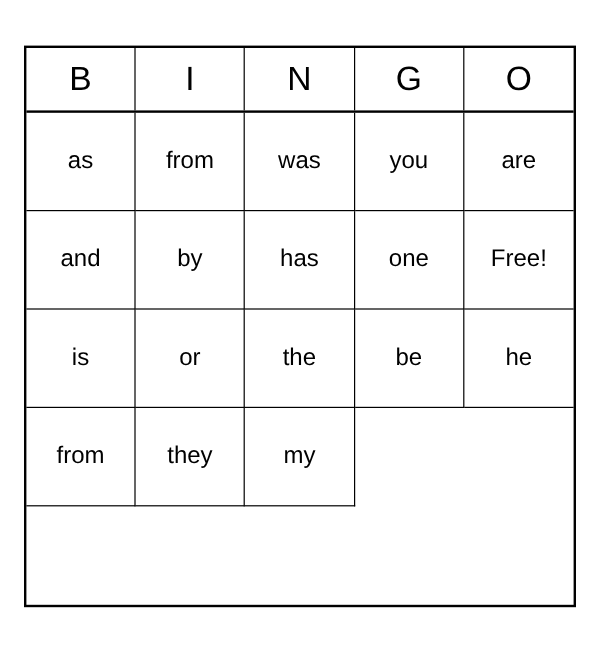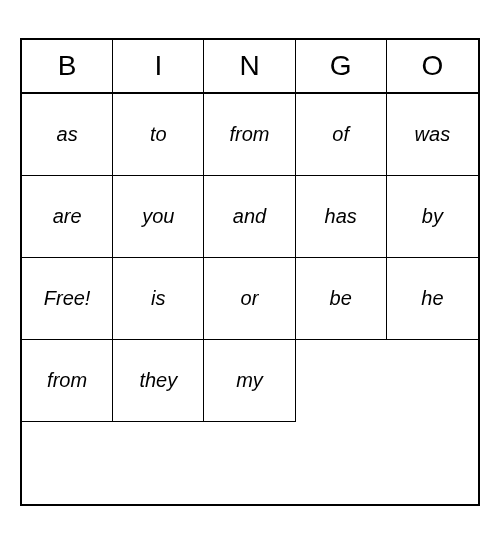--- a/index.html
+++ b/index.html
@@ -49,21 +49,20 @@
 
     .bingo-cell {
       border-right: 1px solid #000;
       border-bottom: 1px solid #000;
       display: flex;
       justify-content: center;
       align-items: center;
       height: 82px;
       font-size: 20px;
       text-align: center;
-      font-style: italic;
     }
 
     .bingo-cell:nth-child(5n) {
       border-right: none;
     }
 
     .bingo-cell:nth-child(n+21) {
       border-bottom: none;
     }
   </style>
@@ -75,31 +74,31 @@
 
   <div class="bingo-header-cell">B</div>
       <div class="bingo-header-cell">I</div>
       <div class="bingo-header-cell">N</div>
       <div class="bingo-header-cell">G</div>
       <div class="bingo-header-cell">O</div>
     </div>
   <div class="bingo-grid">
 
   <div class="bingo-cell">as</div>
-      <div class="bingo-cell">to</div>
       <div class="bingo-cell">from</div>
-      <div class="bingo-cell">of</div>
       <div class="bingo-cell">was</div>
+      <div class="bingo-cell">you</div>
       <div class="bingo-cell">are</div>
-      <div class="bingo-cell">you</div>
       <div class="bingo-cell">and</div>
+      <div class="bingo-cell">by</div>
       <div class="bingo-cell">has</div>
-      <div class="bingo-cell">by</div>
+      <div class="bingo-cell">one</div>
       <div class="bingo-cell">Free!</div>
       <div class="bingo-cell">is</div>
       <div class="bingo-cell">or</div>
+      <div class="bingo-cell">the</div>
       <div class="bingo-cell">be</div>
       <div class="bingo-cell">he</div>
       <div class="bingo-cell">from</div>
       <div class="bingo-cell">they</div>
       <div class="bingo-cell">my</div>
     </div>
 </div>
 
 </body></html>

